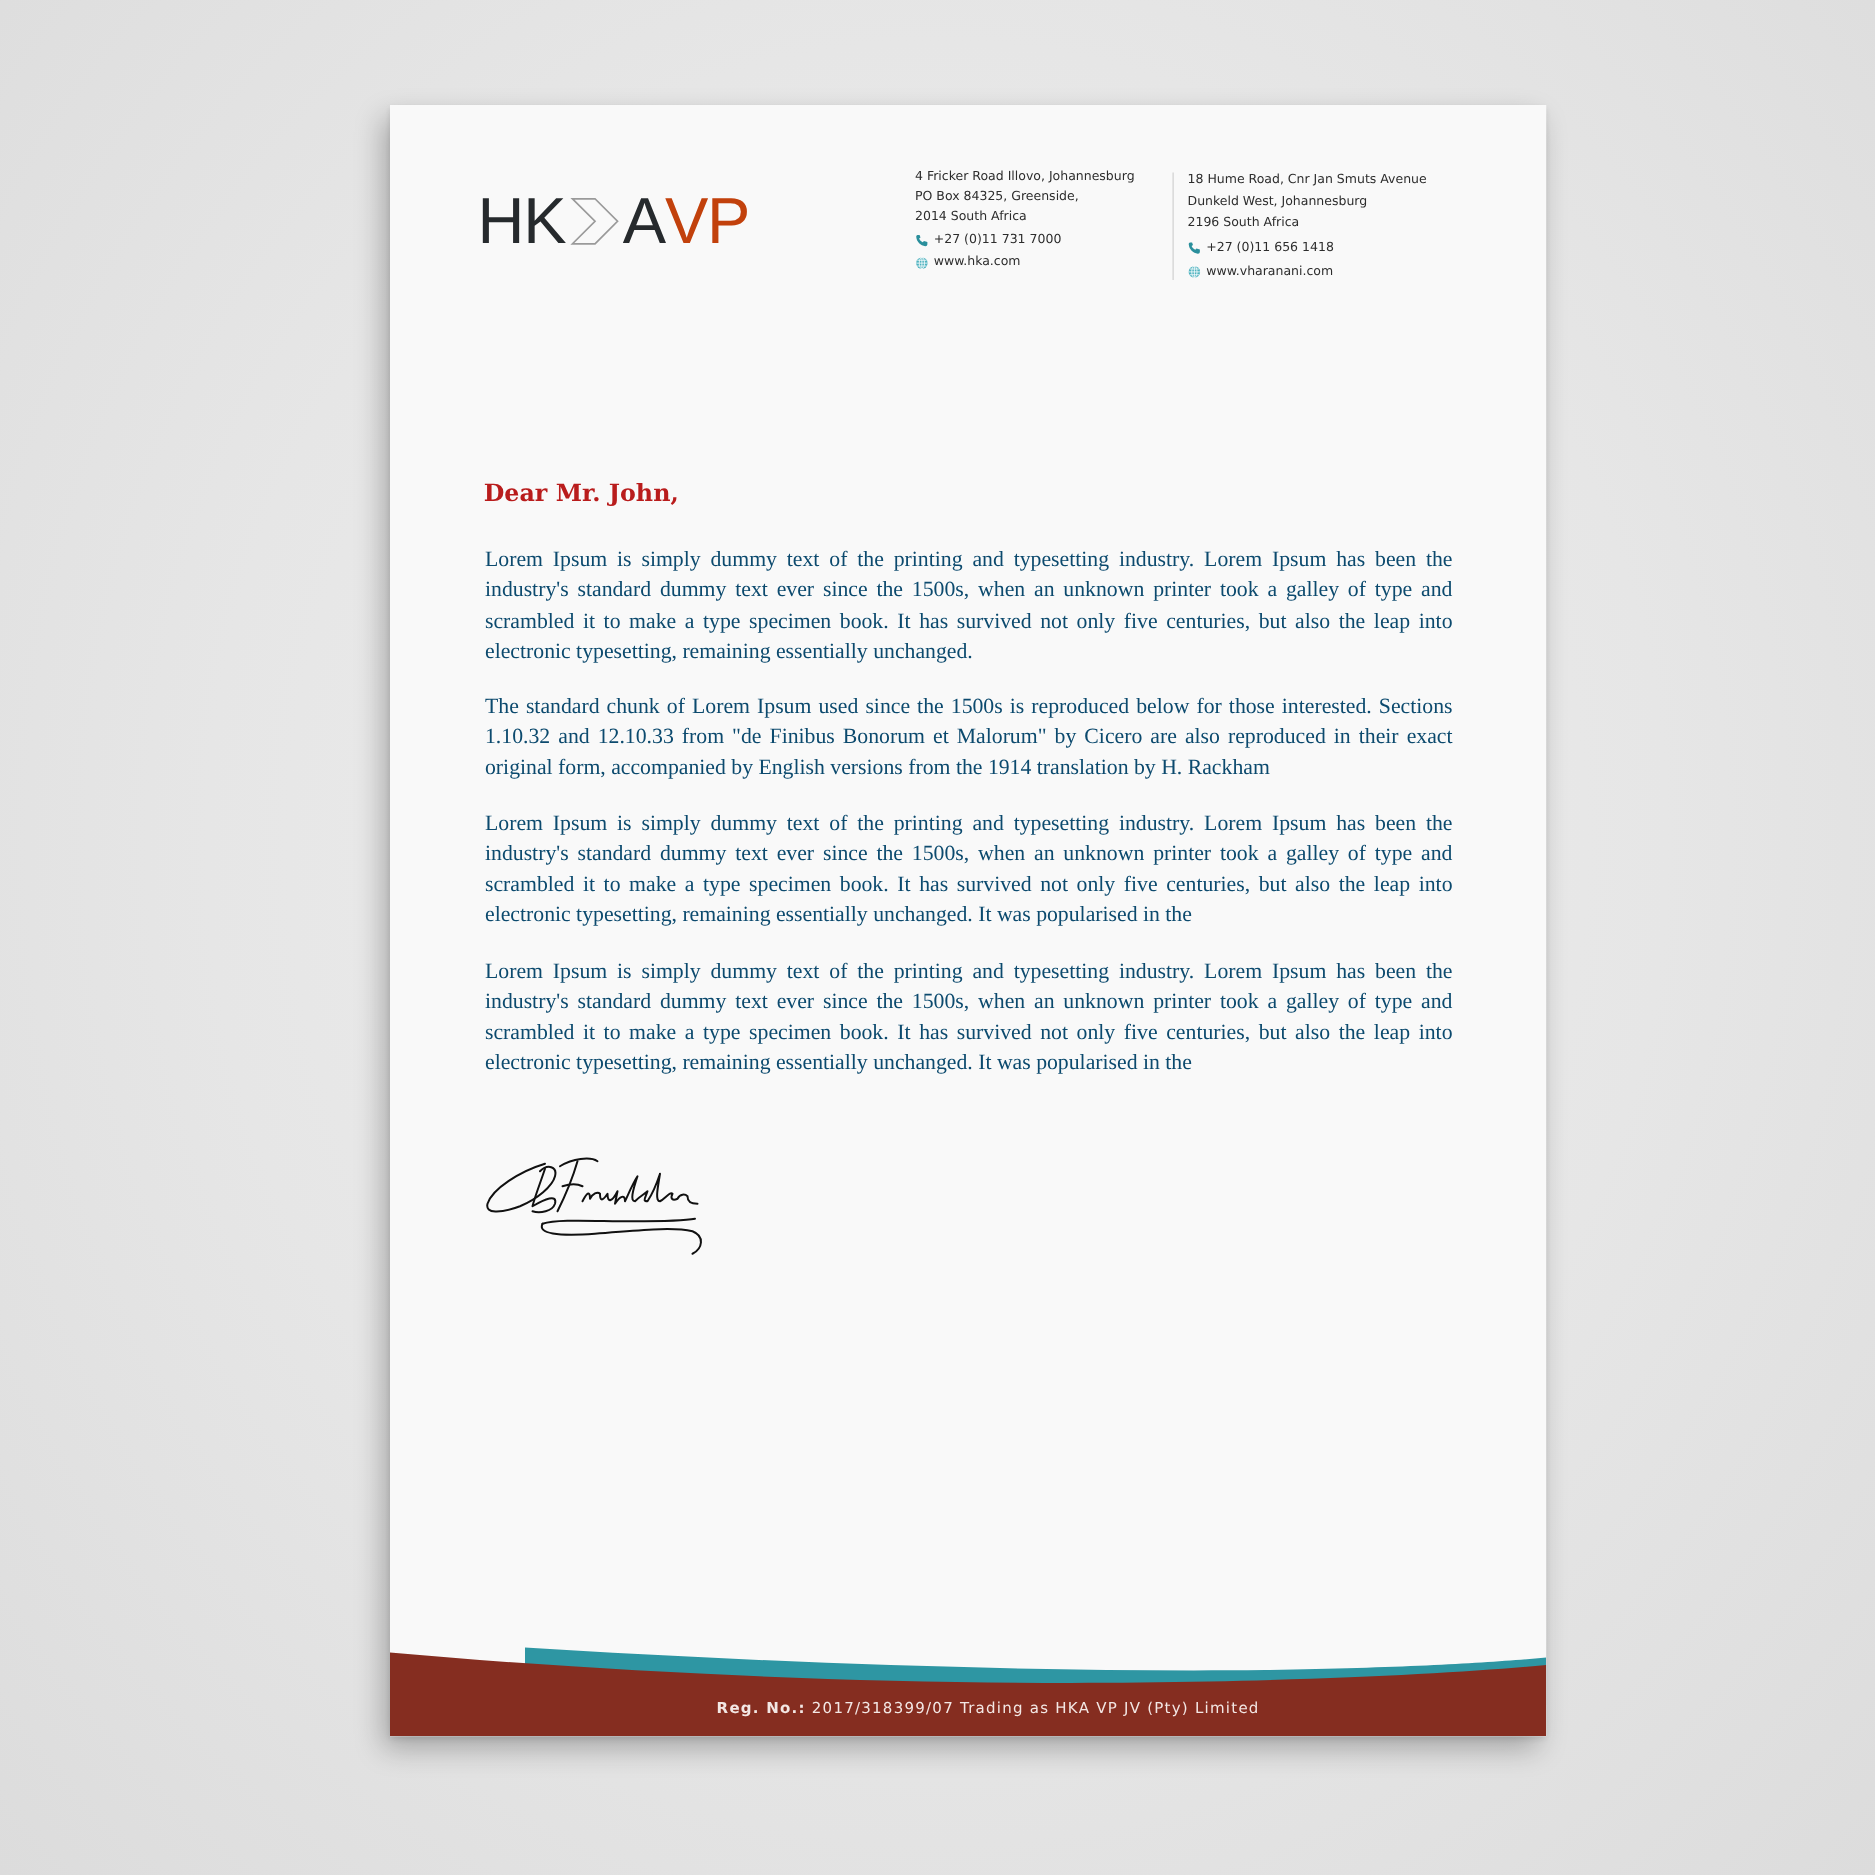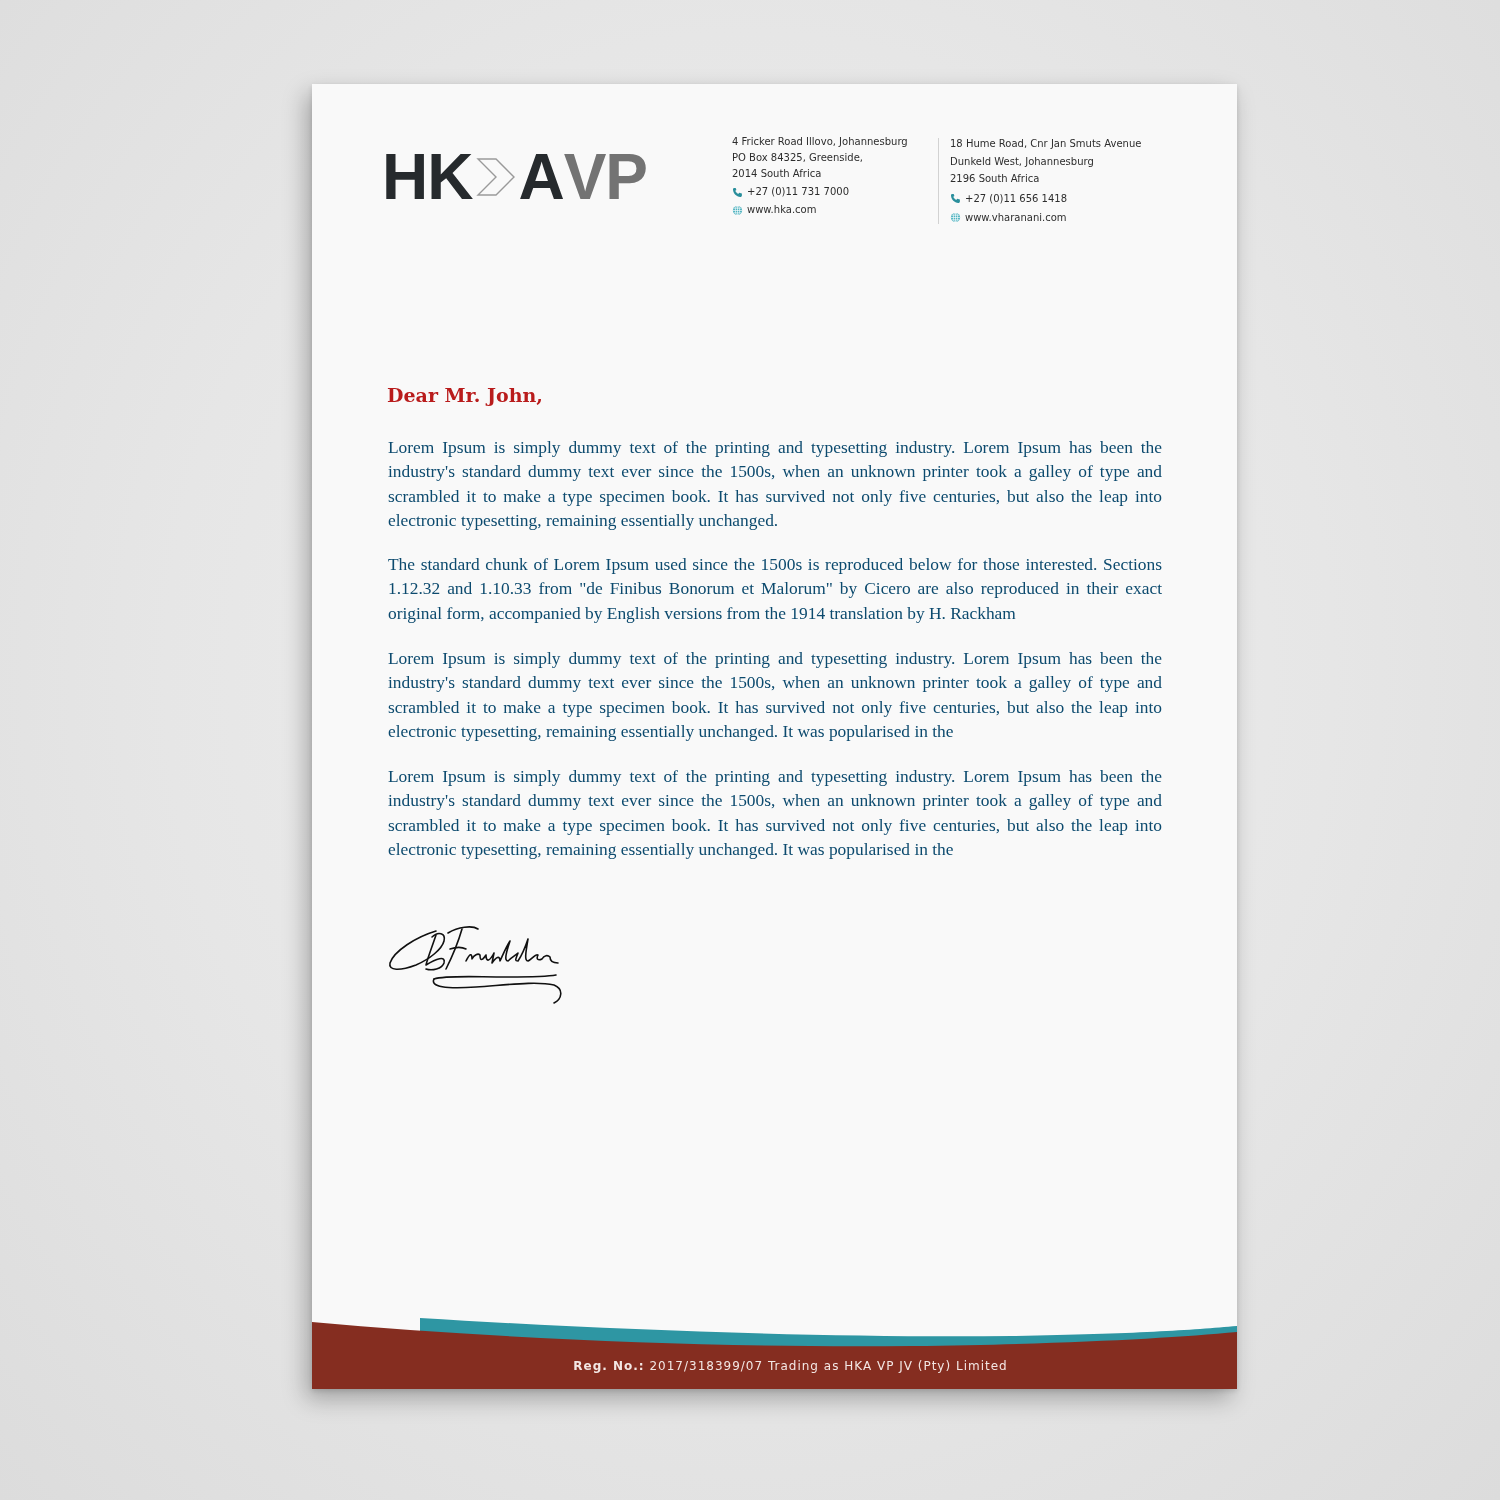--- a/index.html
+++ b/index.html
@@ -28,28 +28,28 @@
     .logo {
       position: absolute;
       left: 70px;
       top: 70px;
       height: 46px;
       display: flex;
       align-items: center;
     }
     .logo-text {
       font-family: "Liberation Sans", sans-serif;
-      font-weight: bold;
-      font-size: 64px;
+      font-weight: normal;
+      font-size: 52px;
       letter-spacing: -1px;
       line-height: 46px;
     }
     .logo-hk { color: #262a2d; }
     .logo-a { color: #262a2d; }
-    .logo-vp { color: #737373; }
+    .logo-vp { color: #c2410c; }
     .logo-chevron {
       width: 42px;
       height: 40px;
       margin: 0 0 0 4px;
     }
     
     .address {
       position: absolute;
       font-family: "DejaVu Sans", sans-serif;
       font-size: 10px;
@@ -184,21 +184,21 @@
         <path d="M1 6 H11 M6 1 V11 M2 3.5 H10 M2 8.5 H10" stroke="#ffffff" stroke-width="0.7" fill="none"></path>
         <ellipse cx="6" cy="6" rx="2.3" ry="5" stroke="#ffffff" stroke-width="0.7" fill="none"></ellipse>
       </svg>
       <span>www.vharanani.com</span>
     </div>
   </div>
 
   <div class="salutation">Dear Mr. John,</div>
 
   <div class="body-text p1">Lorem Ipsum is simply dummy text of the printing and typesetting industry. Lorem Ipsum has been the industry's standard dummy text ever since the 1500s, when an unknown printer took a galley of type and scrambled it to make a type specimen book. It has survived not only five centuries, but also the leap into electronic typesetting, remaining essentially unchanged.</div>
-  <div class="body-text p2">The standard chunk of Lorem Ipsum used since the 1500s is reproduced below for those interested. Sections 1.12.32 and 1.10.33 from "de Finibus Bonorum et Malorum" by Cicero are also reproduced in their exact original form, accompanied by English versions from the 1914 translation by H. Rackham</div>
+  <div class="body-text p2">The standard chunk of Lorem Ipsum used since the 1500s is reproduced below for those interested. Sections 1.10.32 and 12.10.33 from "de Finibus Bonorum et Malorum" by Cicero are also reproduced in their exact original form, accompanied by English versions from the 1914 translation by H. Rackham</div>
   <div class="body-text p3">Lorem Ipsum is simply dummy text of the printing and typesetting industry. Lorem Ipsum has been the industry's standard dummy text ever since the 1500s, when an unknown printer took a galley of type and scrambled it to make a type specimen book. It has survived not only five centuries, but also the leap into electronic typesetting, remaining essentially unchanged. It was popularised in the</div>
   <div class="body-text p4">Lorem Ipsum is simply dummy text of the printing and typesetting industry. Lorem Ipsum has been the industry's standard dummy text ever since the 1500s, when an unknown printer took a galley of type and scrambled it to make a type specimen book. It has survived not only five centuries, but also the leap into electronic typesetting, remaining essentially unchanged. It was popularised in the</div>
 
   <svg class="signature" viewBox="0 0 180 95">
     <g fill="none" stroke="#111111" stroke-width="1.6" stroke-linecap="round" stroke-linejoin="round">
 
       <path d="M50 12 C30 18 8 32 4 44 C2 52 14 52 30 46 C44 40 56 30 58 22 C60 14 52 12 46 18"></path>
       <path d="M50 16 C46 28 42 38 40 46 C50 40 60 36 58 44 C56 50 46 52 40 50"></path>
 
       <path d="M62 14 C72 8 86 6 92 10"></path>

